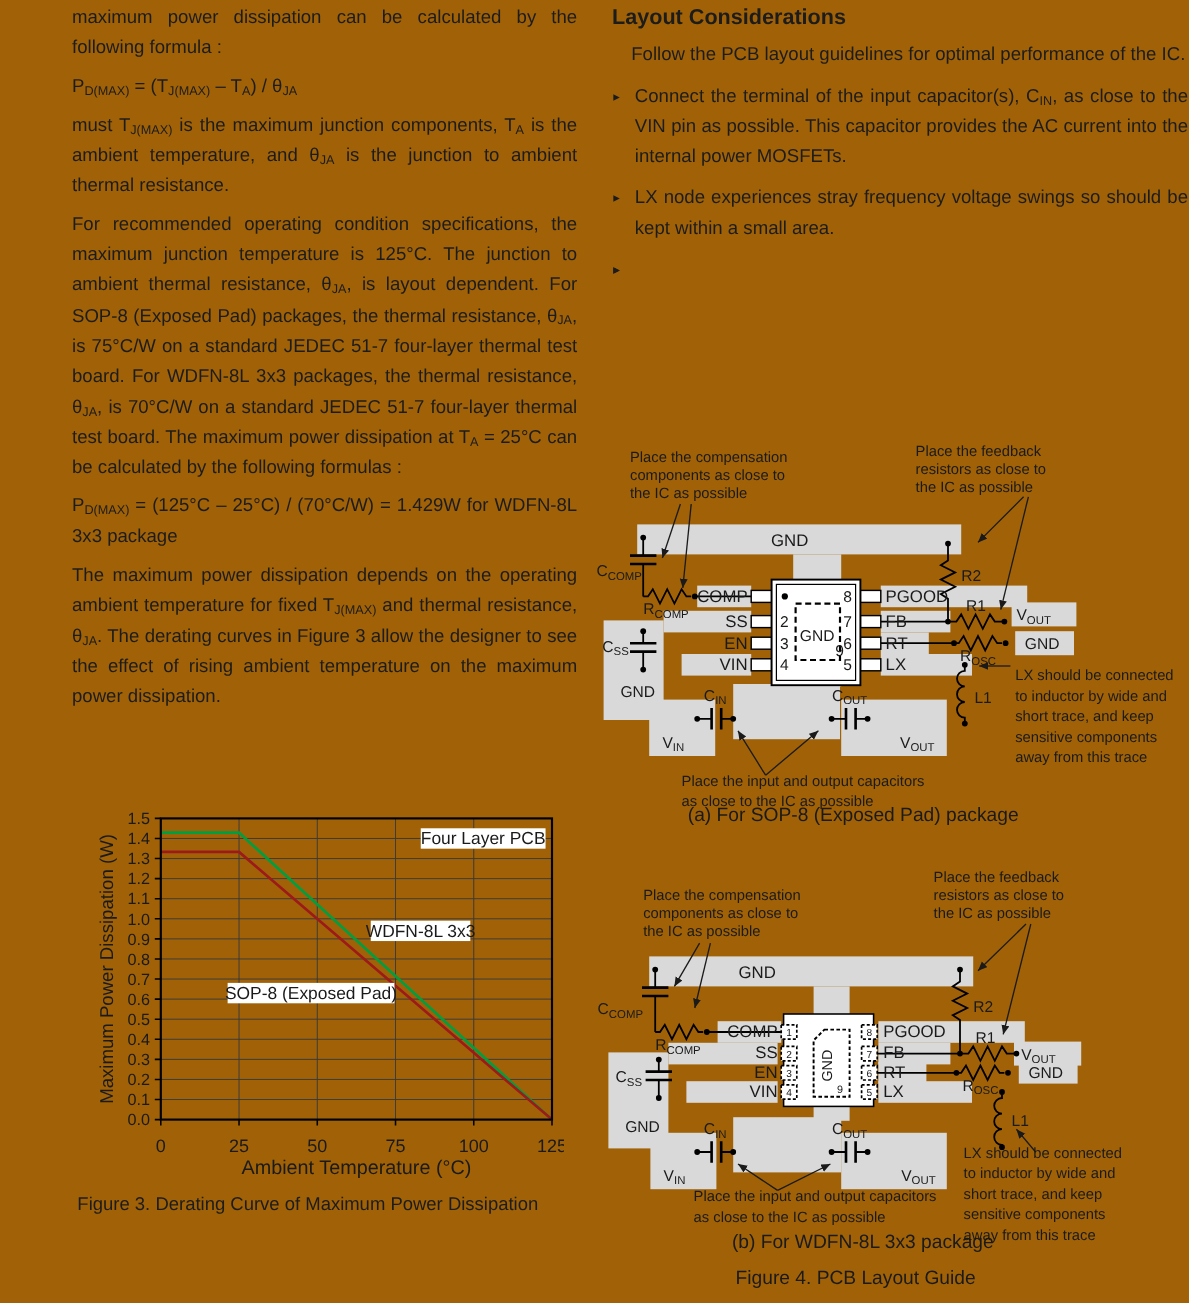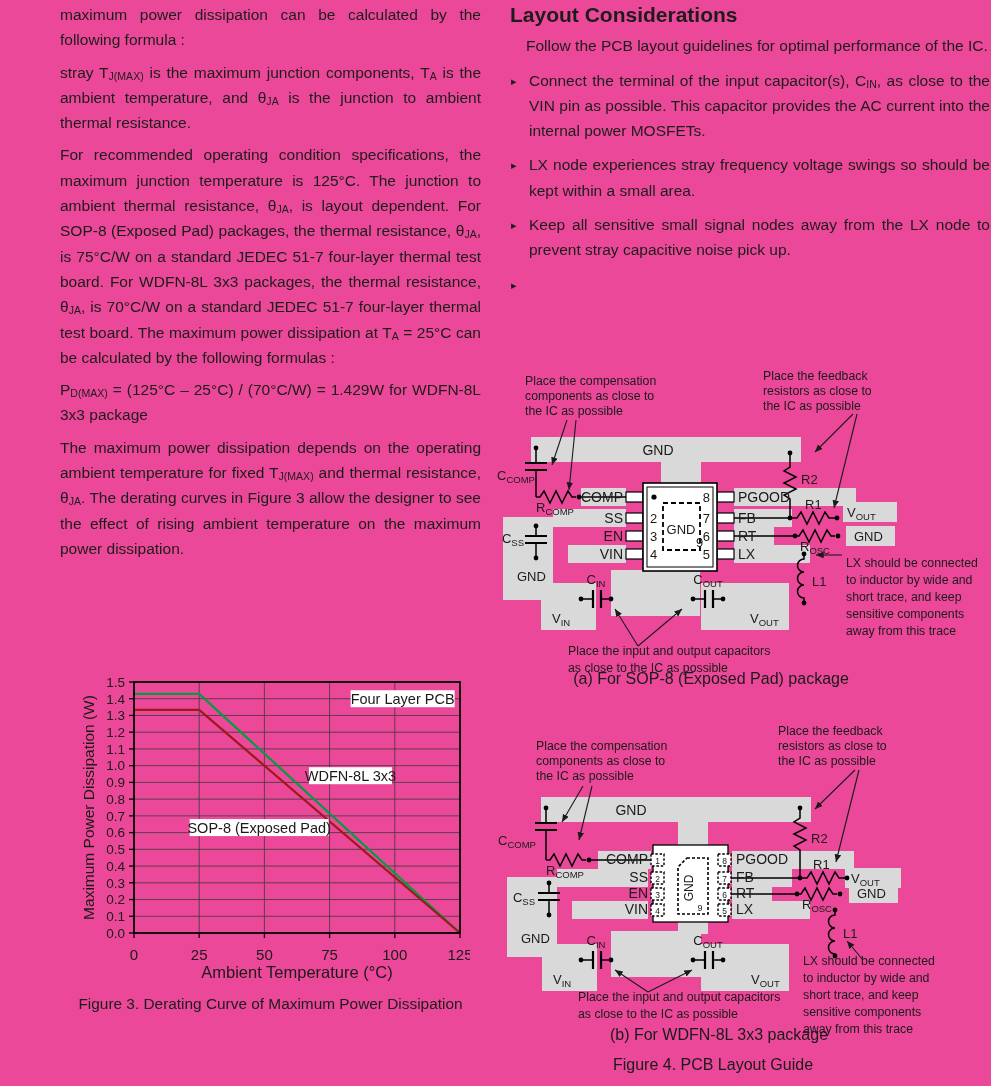--- a/index.html
+++ b/index.html
@@ -1,50 +1,51 @@
 <!DOCTYPE html>
 <html><head>
 <meta charset="utf-8">
 <style>
   html,body{margin:0;padding:0;background:#fff;}
-  .page{position:relative;width:991px;height:1086px;background:#ec4899;overflow:hidden;
+  .page{position:relative;width:991px;height:1086px;background:#a16207;overflow:hidden;
         font-family:"Liberation Sans",sans-serif;color:#1c1c1c;}
   .col-left{position:absolute;left:60px;top:2px;width:421px;font-size:15.5px;line-height:25.3px;}
   .col-left p{margin:0 0 7px 0;text-align:justify;}
   .col-right{position:absolute;left:510px;top:2px;width:480px;font-size:15.5px;line-height:25.3px;}
-  .col-right h3{margin:0 0 6px 0;font-size:21px;font-weight:bold;}
+  .col-right h3{margin:0 0 6px 0;font-size:18px;font-weight:bold;}
   .col-right p{margin:0 0 9px 16px;text-align:justify;}
   .col-right ul{margin:0;padding:0;list-style:none;}
   .col-right li{position:relative;padding-left:19px;margin-bottom:9px;text-align:justify;}
   .col-right li .blt{position:absolute;left:1px;top:1px;font-size:11px;color:#1c1c1c;}
   sub{font-size:68%;vertical-align:-0.22em;line-height:0;}
   svg{font-family:"Liberation Sans",sans-serif;}
   svg text{fill:#1a1a1a;}
   .pcb{position:absolute;}
   .plane{fill:#d9d9d9;}
   .wire{stroke:#000;stroke-width:1.5;fill:none;}
   .plate{stroke:#000;stroke-width:2.2;fill:none;}
   .dot{fill:#000;}
   .ann{font-size:12.3px;}
   .pin{font-size:14px;}
   .cmp{font-size:13px;}
   .ss{font-size:9.5px;}
   .cap{font-size:16px;}
   .arrow{stroke:#1a1a1a;stroke-width:1.1;fill:none;}
   #derating-chart{position:absolute;left:80px;top:652px;}
-  .fig3-caption{position:absolute;left:60px;top:995px;width:421px;text-align:center;font-size:15.4px;}
+  .fig3-caption{position:absolute;left:46px;top:995px;width:421px;text-align:center;font-size:15.4px;}
 </style>
 </head>
 <body>
 
 <div class="page">
 
   <div class="col-left">
     <p><span>maximum power dissipation can be calculated by the following formula :</span></p>
-    <p><span>stray T</span><sub>J(MAX)</sub><span> is the maximum junction components, T</span><sub>A</sub><span> is the ambient temperature, and θ</span><sub>JA</sub><span> is the junction to ambient thermal resistance.</span></p>
+    <p><span>P</span><sub>D(MAX)</sub><span> = (T</span><sub>J(MAX)</sub><span> – T</span><sub>A</sub><span>) / θ</span><sub>JA</sub></p>
+    <p><span>must T</span><sub>J(MAX)</sub><span> is the maximum junction components, T</span><sub>A</sub><span> is the ambient temperature, and θ</span><sub>JA</sub><span> is the junction to ambient thermal resistance.</span></p>
     <p><span>For recommended operating condition specifications, the maximum junction temperature is 125°C. The junction to ambient thermal resistance, θ</span><sub>JA</sub><span>, is layout dependent. For SOP-8 (Exposed Pad) packages, the thermal resistance, θ</span><sub>JA</sub><span>, is 75°C/W on a standard JEDEC 51-7 four-layer thermal test board. For WDFN-8L 3x3 packages, the thermal resistance, θ</span><sub>JA</sub><span>, is 70°C/W on a standard JEDEC 51-7 four-layer thermal test board. The maximum power dissipation at T</span><sub>A</sub><span> = 25°C can be calculated by the following formulas :</span></p>
     <p><span>P</span><sub>D(MAX)</sub><span> = (125°C – 25°C) / (70°C/W) = 1.429W for WDFN-8L 3x3 package</span></p>
     <p><span>The maximum power dissipation depends on the operating ambient temperature for fixed T</span><sub>J(MAX)</sub><span> and thermal resistance, θ</span><sub>JA</sub><span>. The derating curves in Figure 3 allow the designer to see the effect of rising ambient temperature on the maximum power dissipation.</span></p>
   </div>
 
   <svg id="derating-chart" width="390" height="340" viewBox="0 0 390 340">
       <line x1="54" y1="281" x2="54" y2="286" stroke="#000" stroke-width="1.3"></line>
       <text x="54" y="308" text-anchor="middle" font-size="15">0</text>
       <line x1="119.2" y1="30" x2="119.2" y2="281" stroke="#3a3a3a" stroke-width="0.8"></line>
       <line x1="119.2" y1="281" x2="119.2" y2="286" stroke="#000" stroke-width="1.3"></line>
@@ -119,21 +120,21 @@
       <text x="14" y="155.5" text-anchor="middle" font-size="15.5" transform="rotate(-90 14 155.5)">Maximum Power Dissipation (W)</text>
     </svg>
   <div class="fig3-caption">Figure 3. Derating Curve of Maximum Power Dissipation</div>
 
   <div class="col-right">
     <h3>Layout Considerations</h3>
     <p><span>Follow the PCB layout guidelines for optimal performance of the IC.</span></p>
     <ul>
       <li><span class="blt">▸</span><span><span>Connect the terminal of the input capacitor(s), C</span><sub>IN</sub><span>, as close to the VIN pin as possible. This capacitor provides the AC current into the internal power MOSFETs.</span></span></li>
       <li><span class="blt">▸</span><span><span>LX node experiences stray frequency voltage swings so should be kept within a small area.</span></span></li>
-      <li><span class="blt">▸</span><span><span>Keep all sensitive small signal nodes away from the LX node to prevent stray capacitive noise pick up.</span></span></li>
+      <li><span class="blt">▸</span></li>
       <li><span class="blt">▸</span></li>
     </ul>
   </div>
 
   <svg class="pcb" style="left:497px;top:368px" width="492" height="330" viewBox="0 0 492 330">
     <defs>
       <marker id="arrw" markerWidth="9" markerHeight="8" refX="7" refY="3" orient="auto">
         <path d="M0,0 L7,3 L0,6 z" fill="#1a1a1a"></path>
       </marker>
     </defs>

